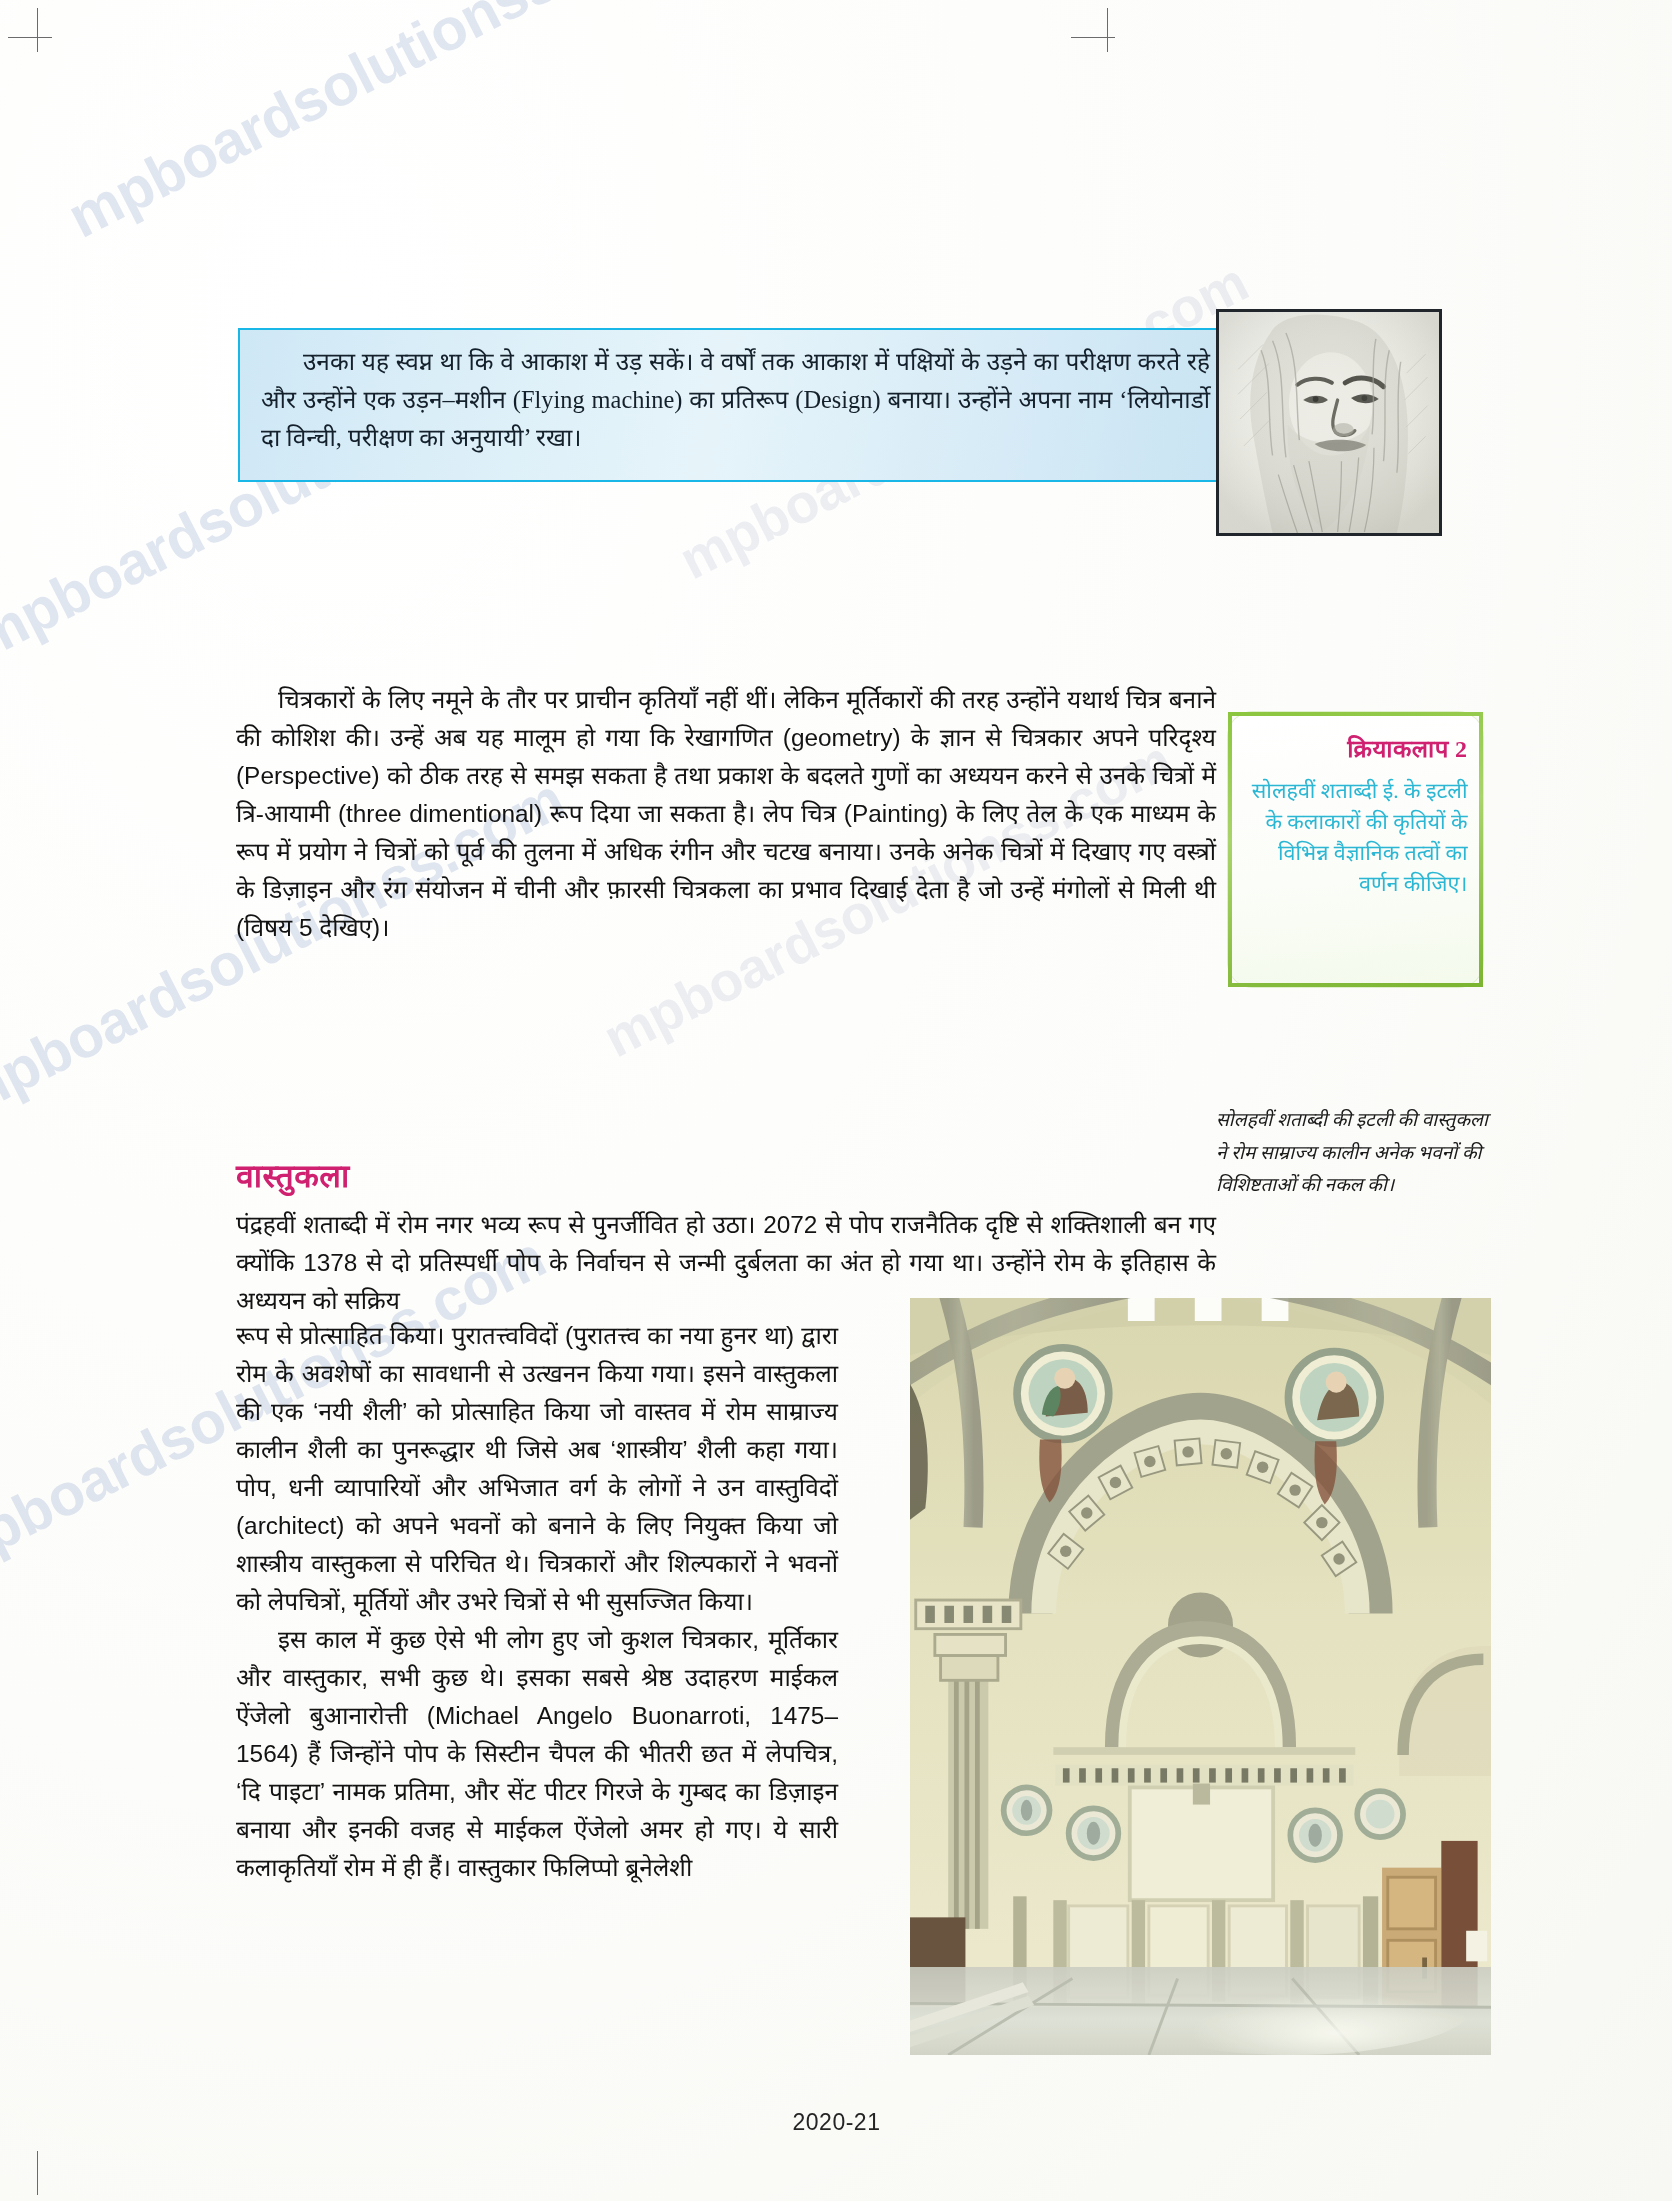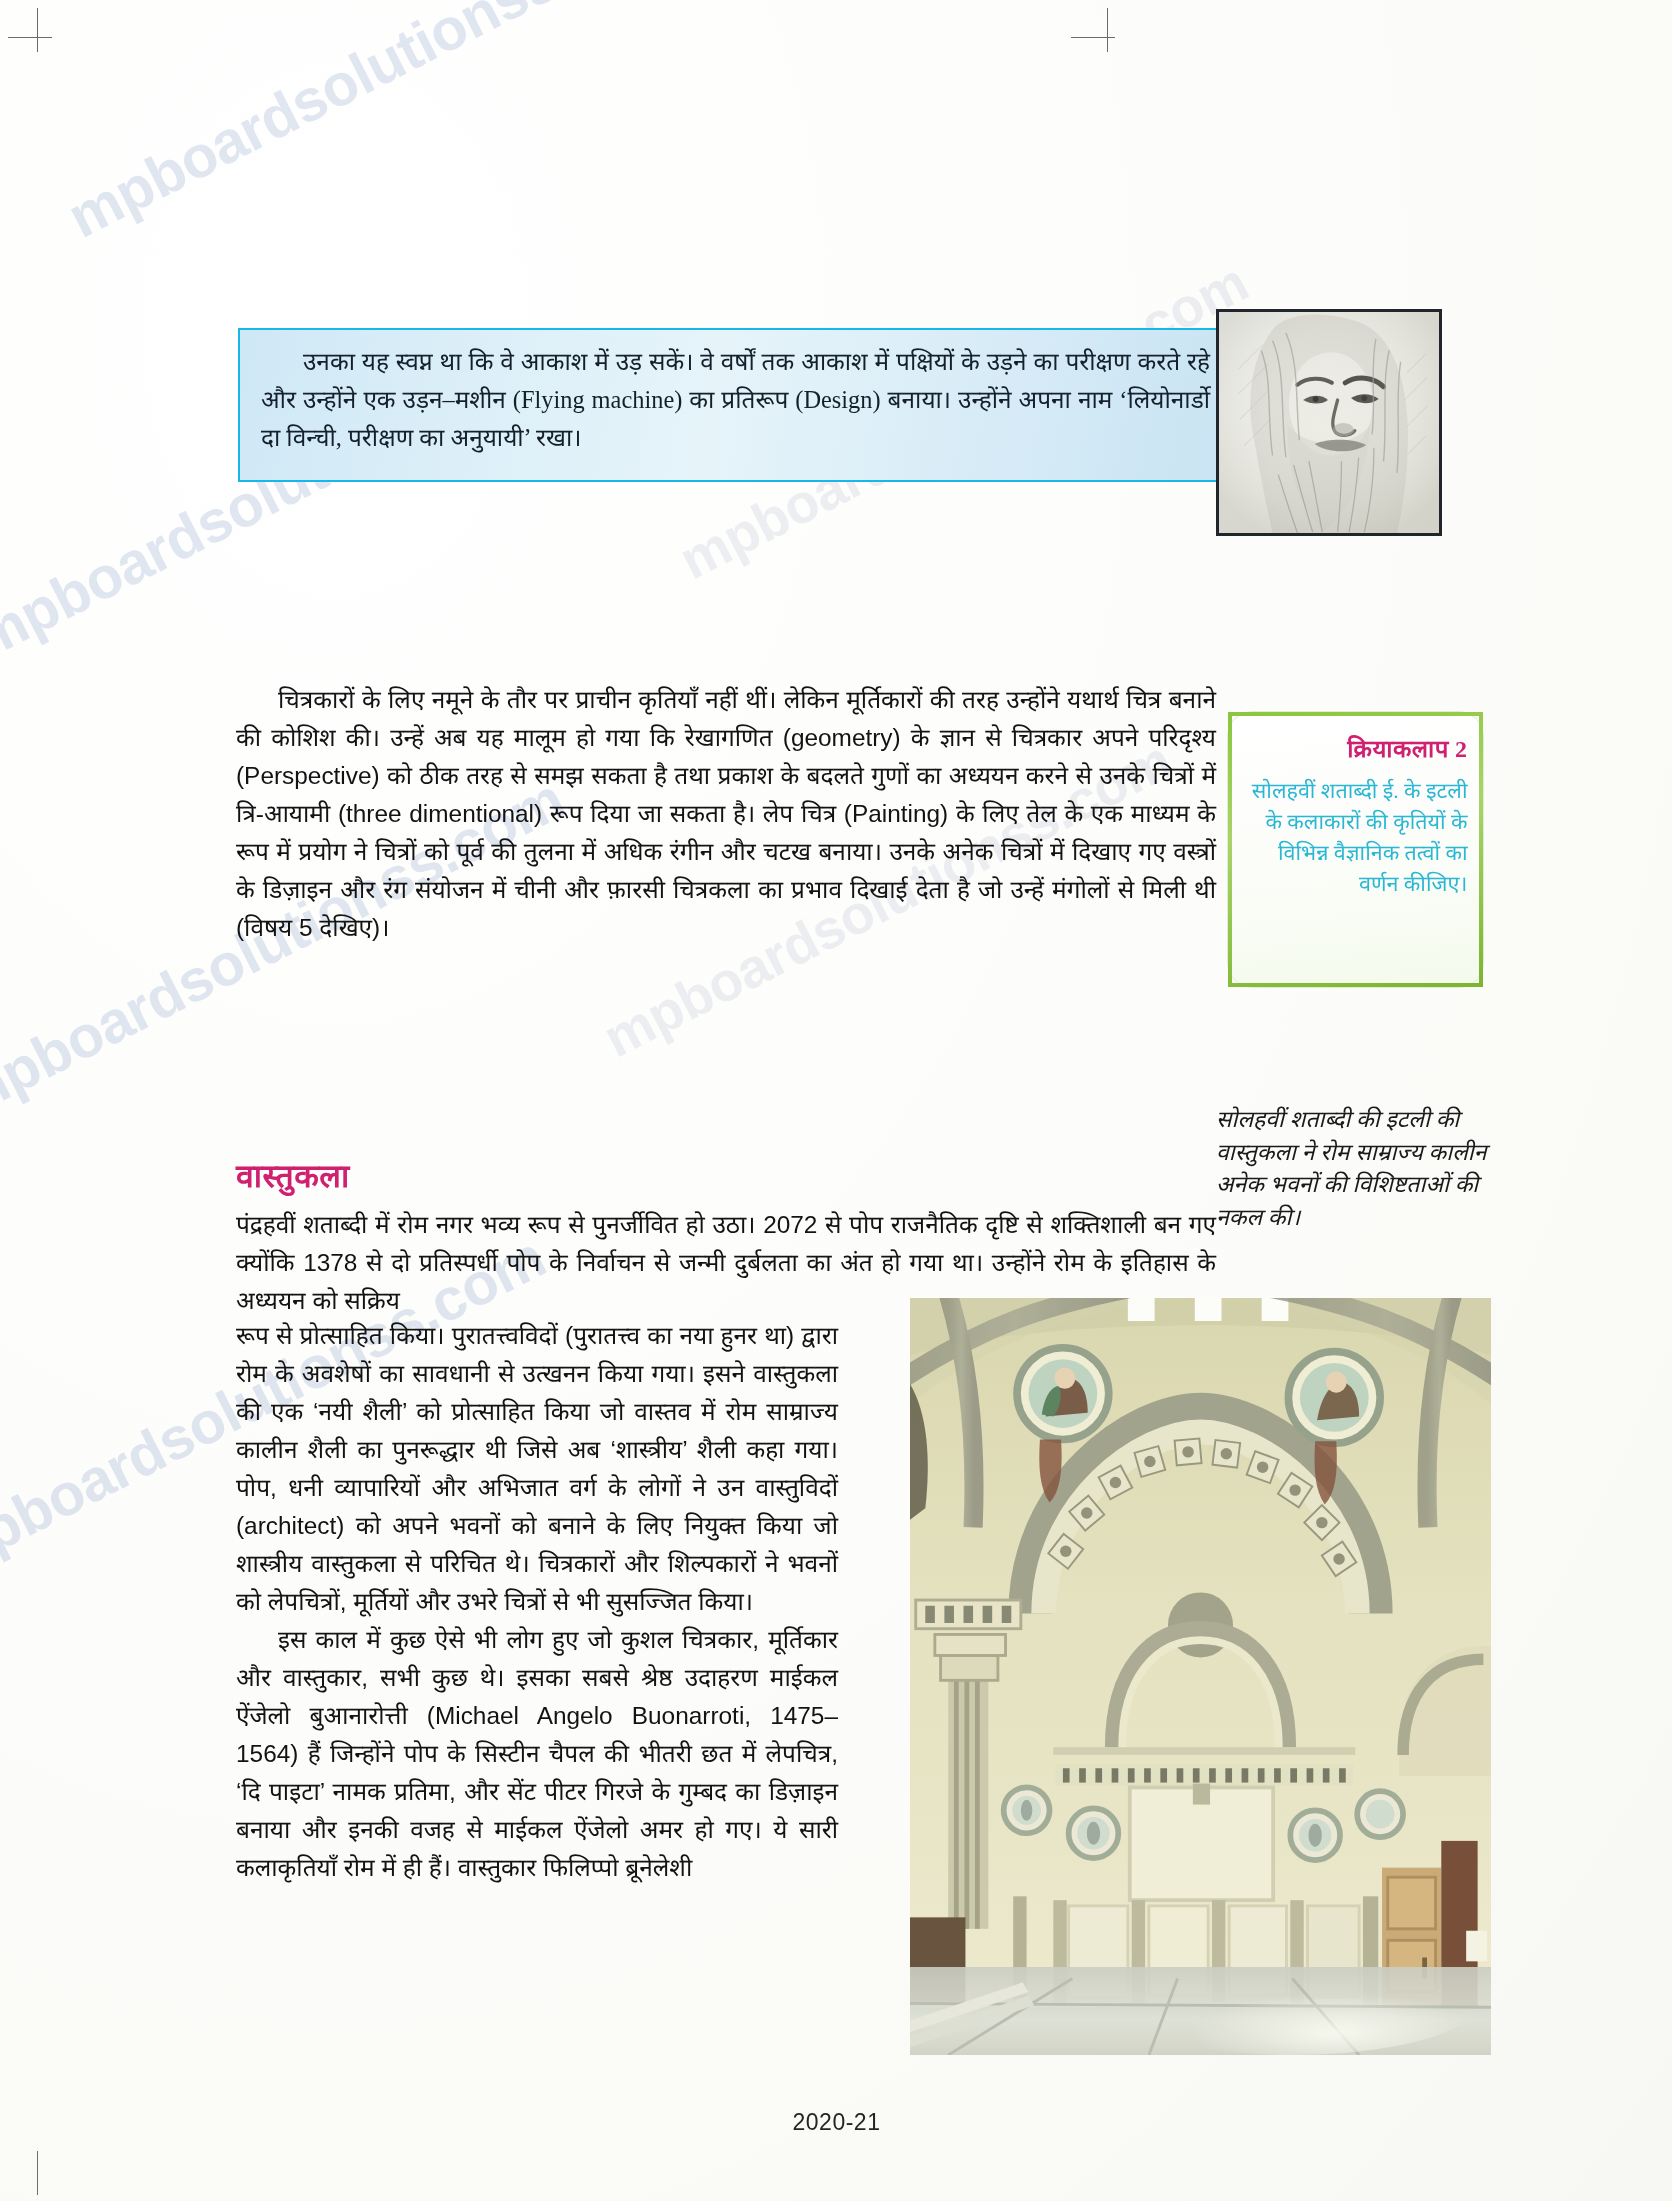--- a/index.html
+++ b/index.html
@@ -119,21 +119,21 @@
     font-family:"Liberation Serif", serif;
   }
   #activity .txt{
     font-size:21.5px;line-height:31px;color:#2bb7d4;
     font-family:"Liberation Serif", serif;
   }
 
   
   #caption{
     position:absolute;left:1216px;top:1104px;width:277px;z-index:6;
-    font-size:23px;line-height:32.5px;color:#1a1a1a;
+    font-size:19px;line-height:32.5px;color:#1a1a1a;
     font-style:italic;
     font-family:"Liberation Serif", serif;
   }
 
   
   #photo{
     position:absolute;left:910px;top:1298px;width:581px;height:757px;
     overflow:hidden;z-index:7;background:#ded9c0;
   }
   #photo svg{display:block;width:100%;height:100%;}

